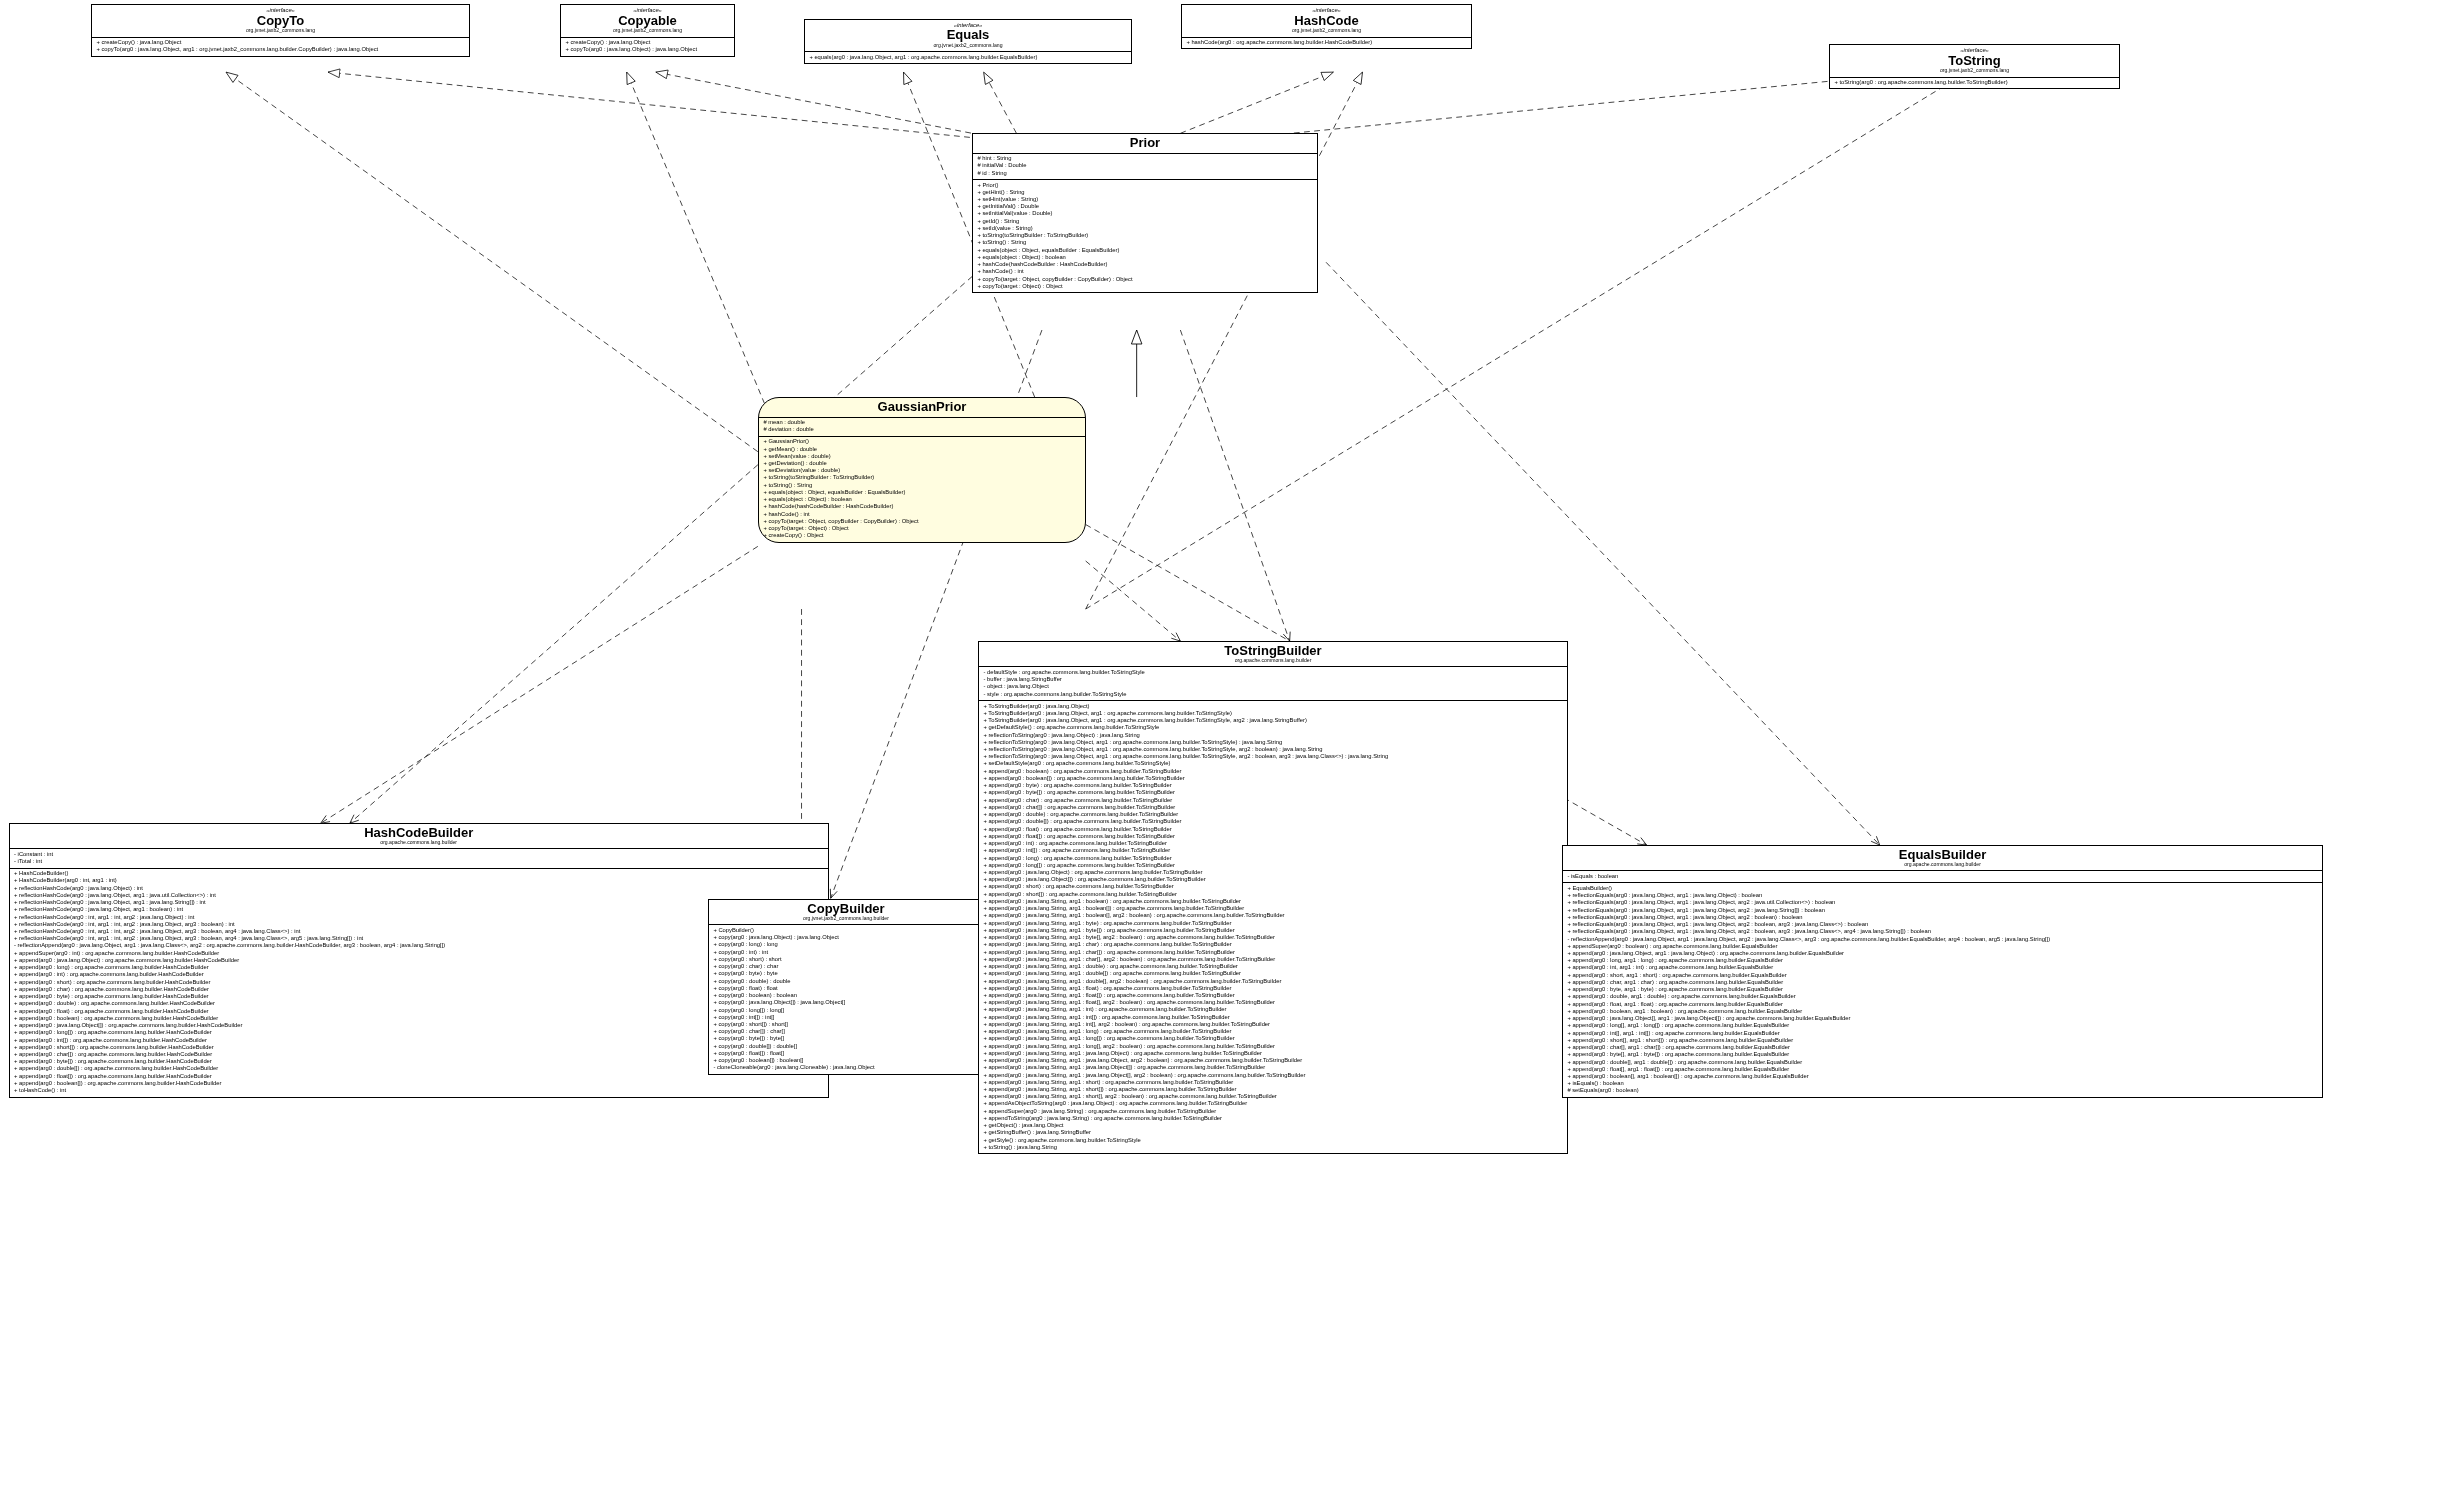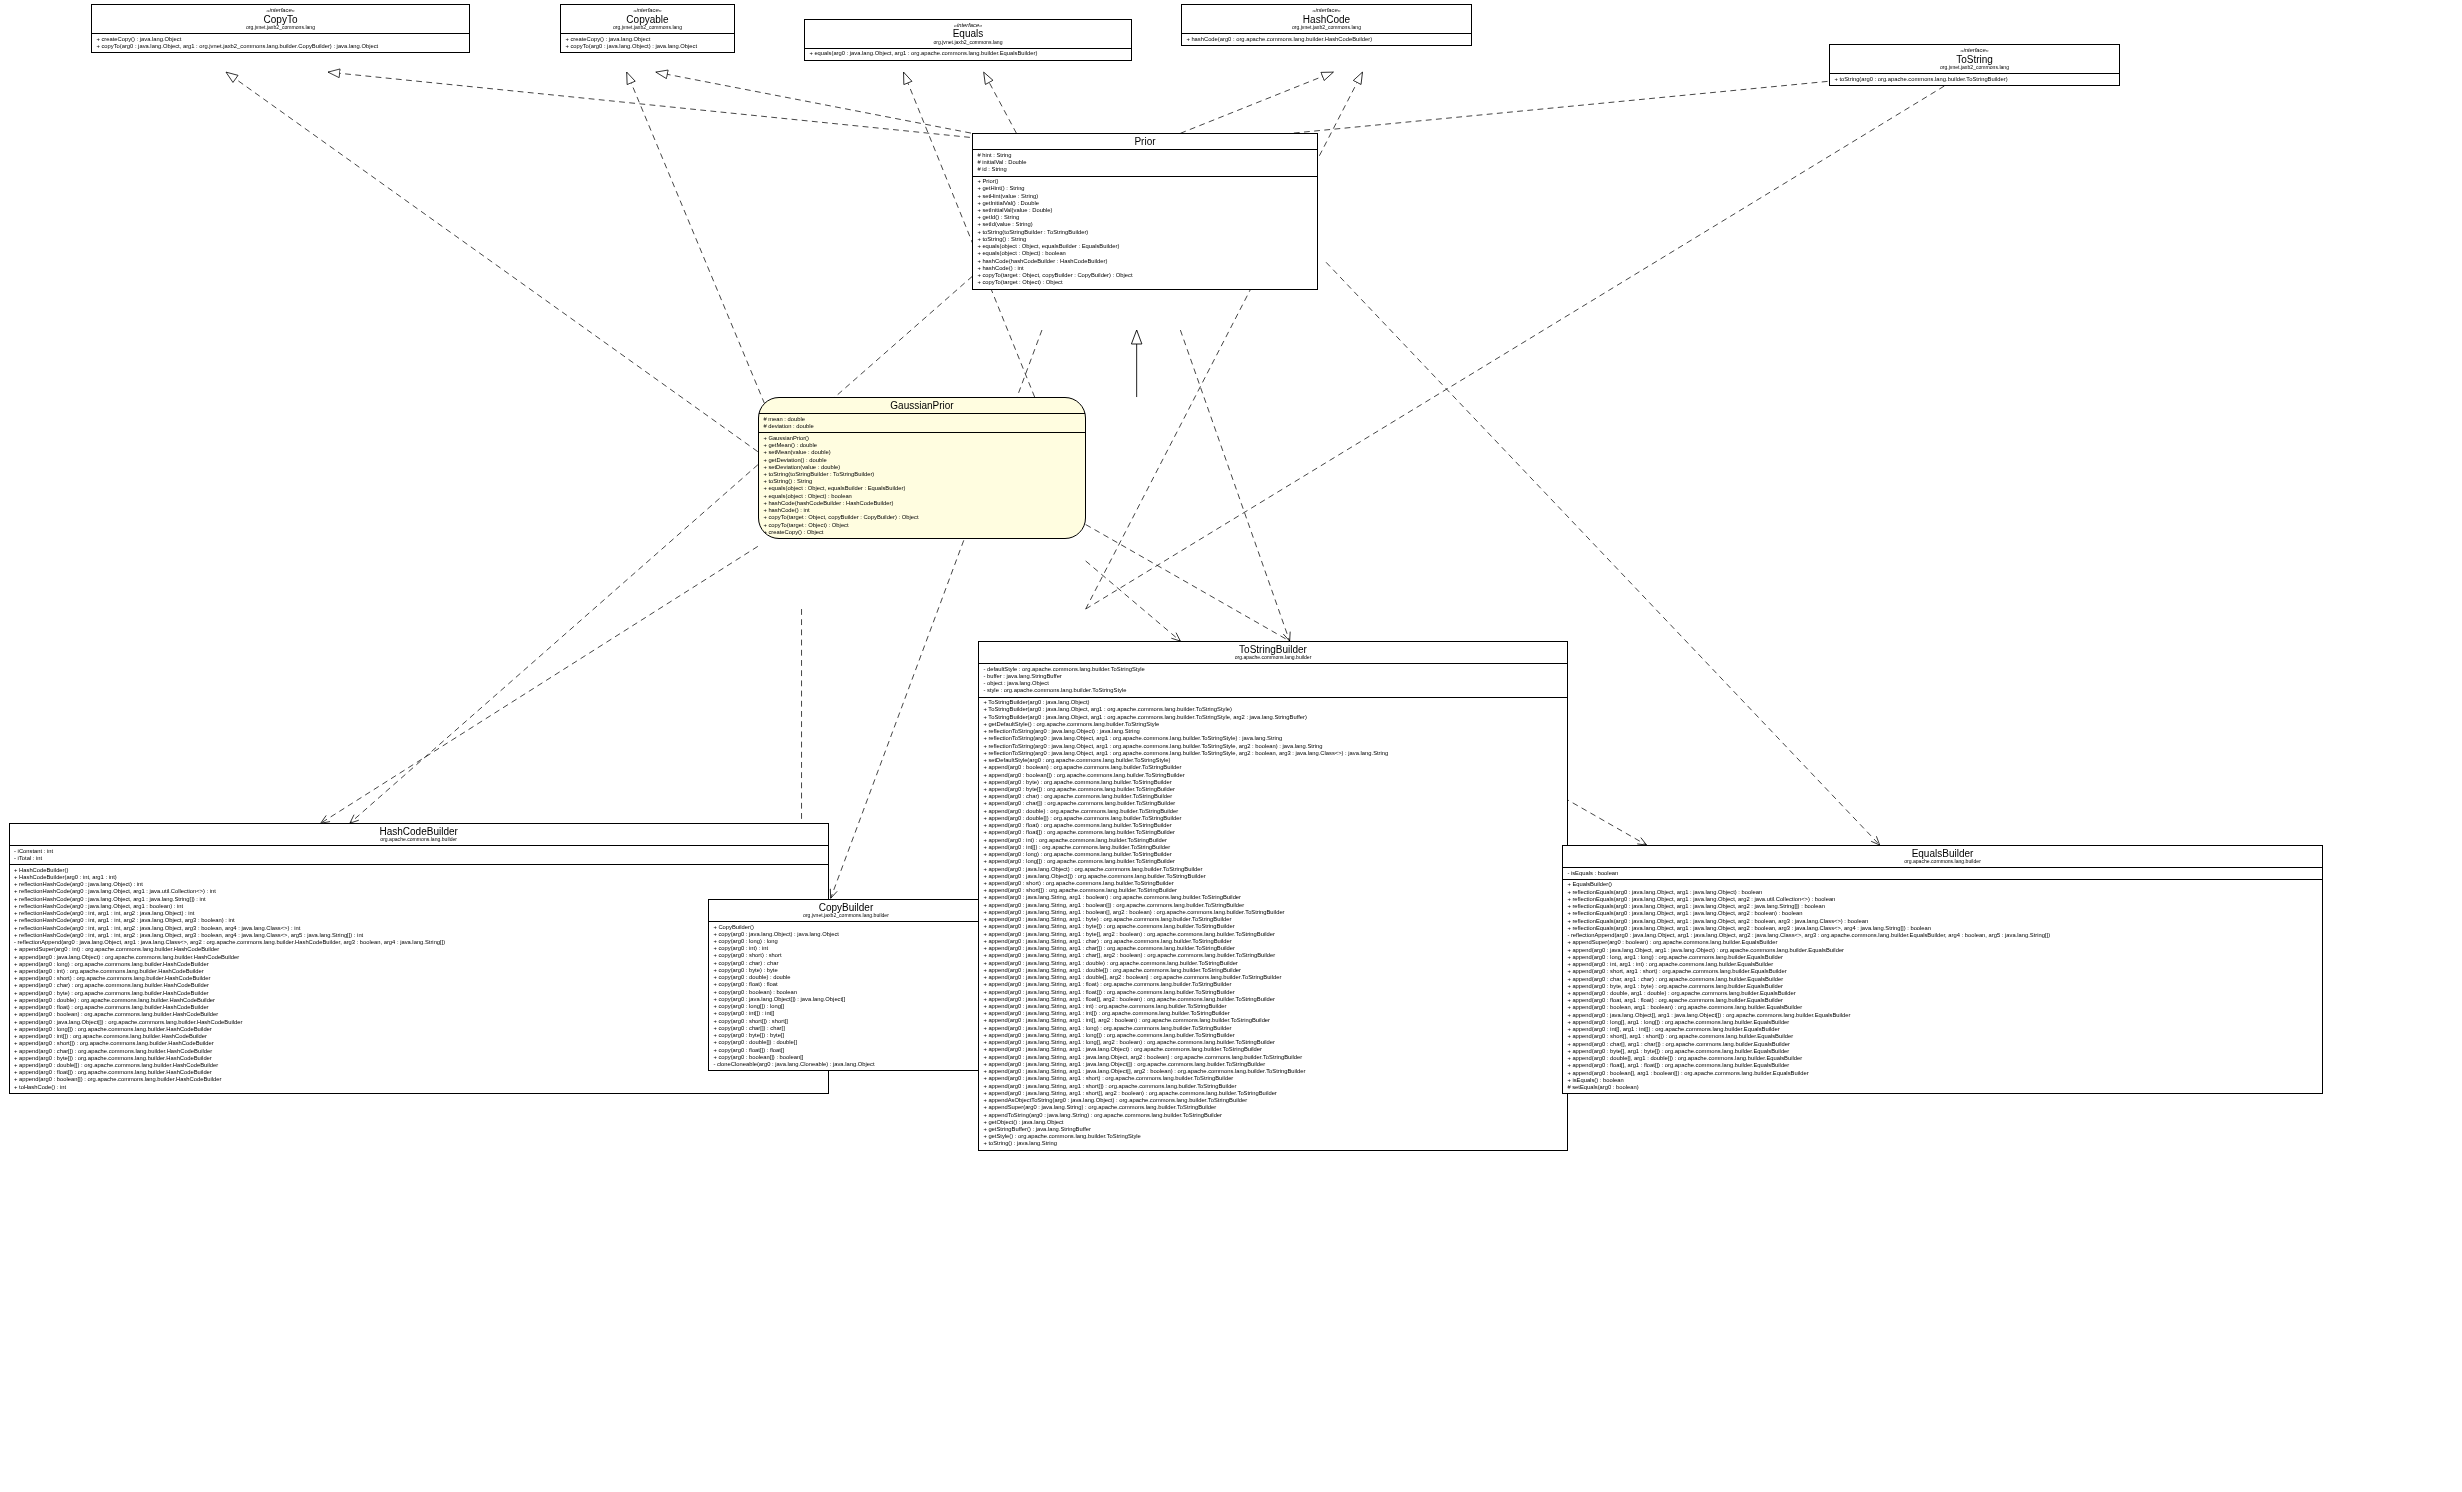--- a/index.html
+++ b/index.html
@@ -22,21 +22,21 @@
     box-sizing: border-box;
   }
   .umlbox.yellow { background: #fffde0; }
   .umlbox .hdr {
     border-bottom: 0.7px solid #000;
     text-align: center;
     padding: 1.5px 4.4px 2.2px 4.4px;
     line-height: 1.15;
   }
   .umlbox .hdr .stereo { font-size: 5.8px; font-style: italic; display:block; }
-  .umlbox .hdr .name   { font-weight: normal; font-size: 10px; display:block; white-space: nowrap;}
+  .umlbox .hdr .name   { font-weight: bold; font-size: 13px; display:block; white-space: nowrap;}
   .umlbox .hdr .pkg    { font-size: 5.1px; display:block; white-space: nowrap;}
   .umlbox .sect {
     border-bottom: 0.7px solid #000;
     padding: 1.5px 4.4px 2.2px 4.4px;
   }
   .umlbox .sect:last-child { border-bottom: none; }
   .umlbox .row {
     white-space: nowrap;
     line-height: 1.25;
     font-size: 5.8px;

